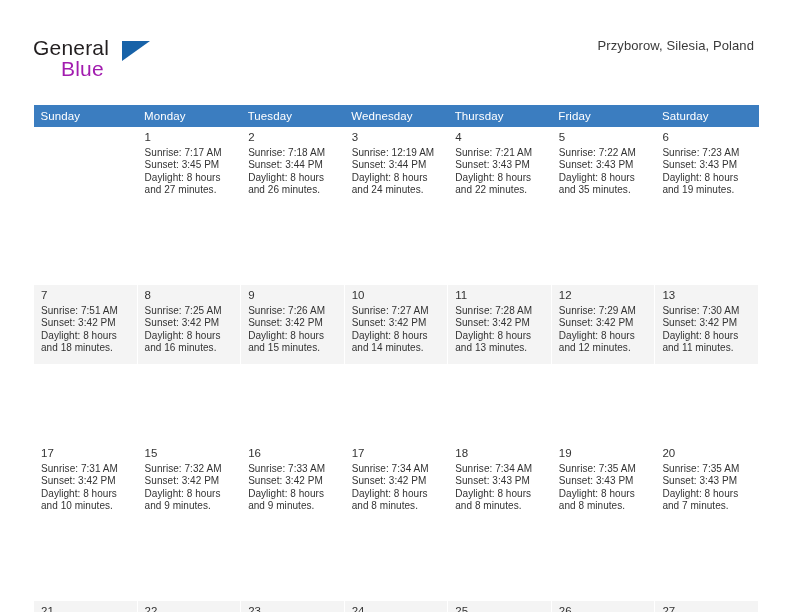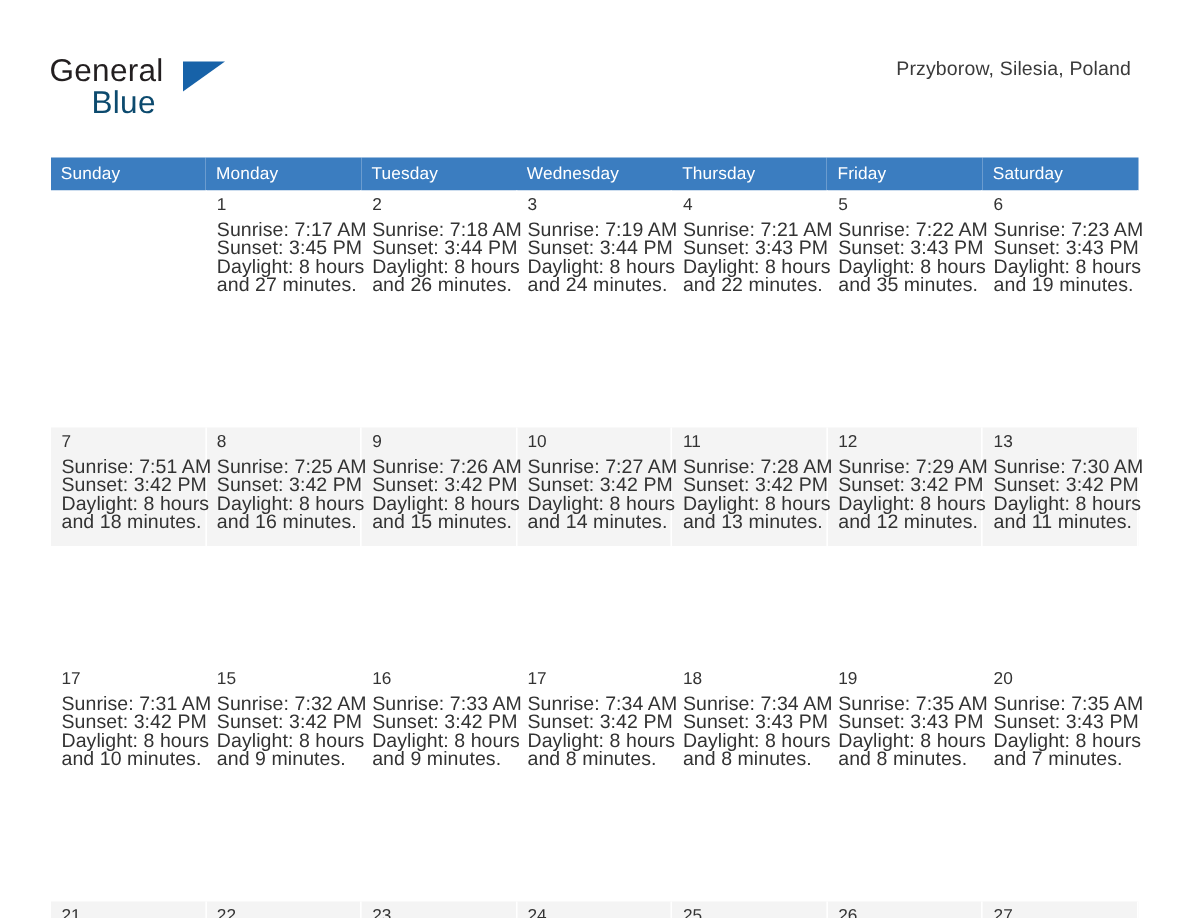--- a/index.html
+++ b/index.html
@@ -44,21 +44,21 @@
     letter-spacing: 0.2px;
     color: #231f20;
     font-family: "Liberation Sans", sans-serif;
   }
   .logo-blue {
     position: absolute;
     left: 28px;
     top: 21px;
     font-size: 21px;
     letter-spacing: 0.2px;
-    color: #0c4a6e;
+    color: #a21caf;
     font-family: "Liberation Sans", sans-serif;
   }
   .logo-triangle {
     position: absolute;
     left: 89px;
     top: 5px;
     width: 0;
     height: 0;
     border-left: 28px solid #1762a8;
     border-bottom: 20px solid transparent;
@@ -127,21 +127,21 @@
     box-sizing: border-box;
     height: 100%;
   }
   .daynum {
     font-size: 11.5px;
     color: #333333;
     line-height: 15px;
     margin-bottom: 2px;
   }
   .dayinfo {
-    font-size: 13px;
+    font-size: 10px;
     color: #333333;
     line-height: 12.3px;
     letter-spacing: 0.05px;
   }
   .dayinfo div {
     white-space: nowrap;
   }
   .row-sep {
     height: 1px;
     background: #d9d9d9;
@@ -207,21 +207,21 @@
                 <div>Sunset: 3:44 PM</div>
                 <div>Daylight: 8 hours</div>
                 <div>and 26 minutes.</div>
               </div>
             </div>
           </td>
           <td>
             <div class="cell-inner">
               <div class="daynum">3</div>
               <div class="dayinfo">
-                <div>Sunrise: 7:19 AM</div>
+                <div>Sunrise: 12:19 AM</div>
                 <div>Sunset: 3:44 PM</div>
                 <div>Daylight: 8 hours</div>
                 <div>and 24 minutes.</div>
               </div>
             </div>
           </td>
           <td>
             <div class="cell-inner">
               <div class="daynum">4</div>
               <div class="dayinfo">

